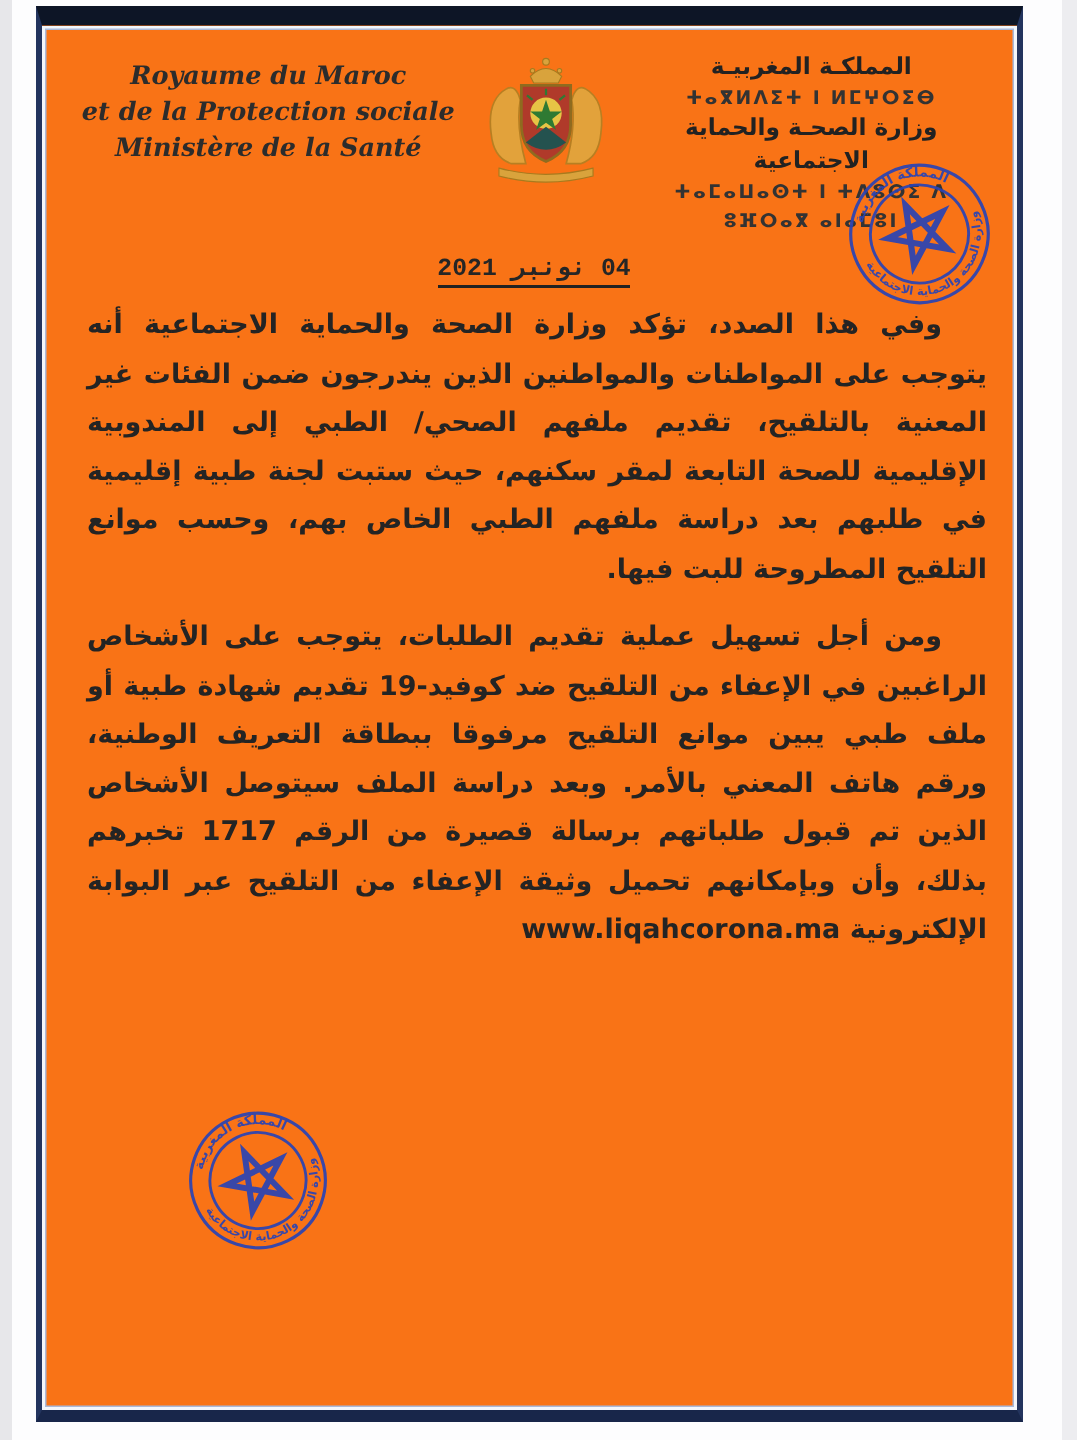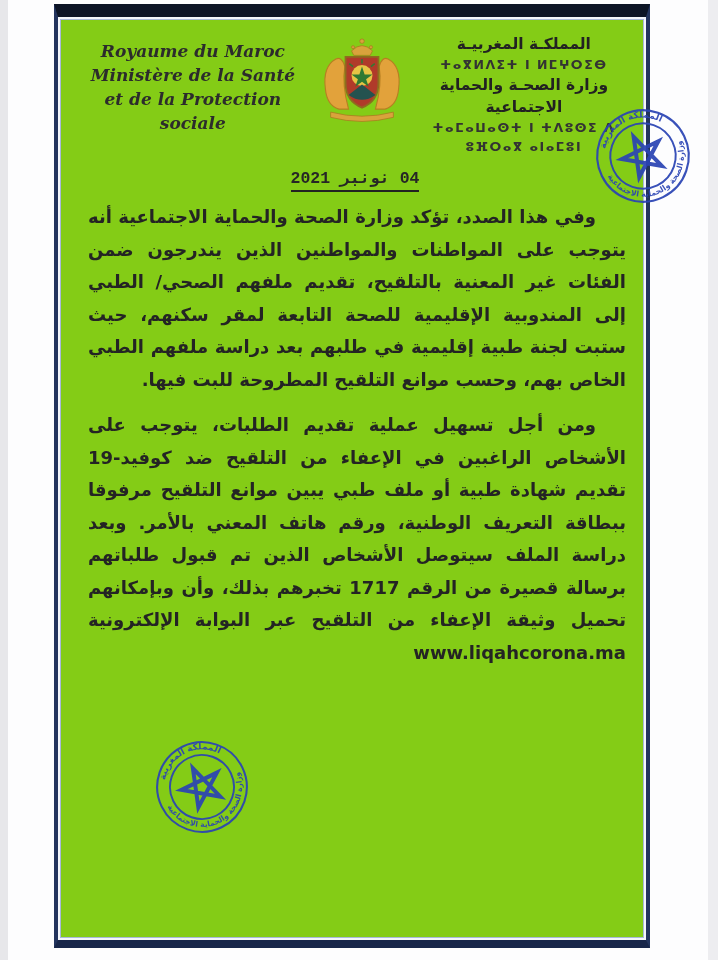--- a/index.html
+++ b/index.html
@@ -7,22 +7,22 @@
     width:718px;height:960px;position:relative;overflow:hidden;
     background:#fdfdfe;
     font-family:"DejaVu Sans", sans-serif;
     color:#262626;
   }
   .scan-edge{position:absolute;top:0;bottom:0;}
   .scan-edge.left{left:0;width:8px;background:#e7e7ea;}
   .scan-edge.right{right:0;width:10px;background:#ededf0;}
 
   .frame{
-    position:absolute;left:54px;top:4px;width:596px;height:944px;
-    box-sizing:border-box;background:#84cc16;
+    position:absolute;left:24px;top:4px;width:658px;height:944px;
+    box-sizing:border-box;background:#f97316;
     border:4px solid #23345e;
     border-top:13px solid #0d1526;
     border-bottom:8px solid #18264a;
     box-shadow: inset 0 0 0 2px #f3f6fb, inset 0 0 0 3px #a9b9da;
   }
   .content{position:relative;width:100%;height:100%;box-sizing:border-box;padding:14px 16px 0 22px;}
 
   
   .letterhead{display:flex;align-items:flex-start;justify-content:space-between;}
   .fr-block{
@@ -63,22 +63,22 @@
 
 <div class="scan-edge left"></div>
 <div class="scan-edge right"></div>
 
 <div class="frame">
   <div class="content">
 
     <div class="letterhead">
       <div class="fr-block">
         <div>Royaume du Maroc</div>
+        <div>et de la Protection sociale</div>
         <div>Ministère de la Santé</div>
-        <div>et de la Protection sociale</div>
       </div>
 
       <svg class="coat" viewBox="0 0 150 120" aria-hidden="true">
 
         <g fill="#d9a33c" stroke="#a87a1e" stroke-width="1">
           <path d="M61,21 Q75,7 89,21 L86,27 L64,27 Z"></path>
           <circle cx="75" cy="8" r="3"></circle>
           <circle cx="63" cy="16" r="2"></circle>
           <circle cx="87" cy="16" r="2"></circle>
         </g>

